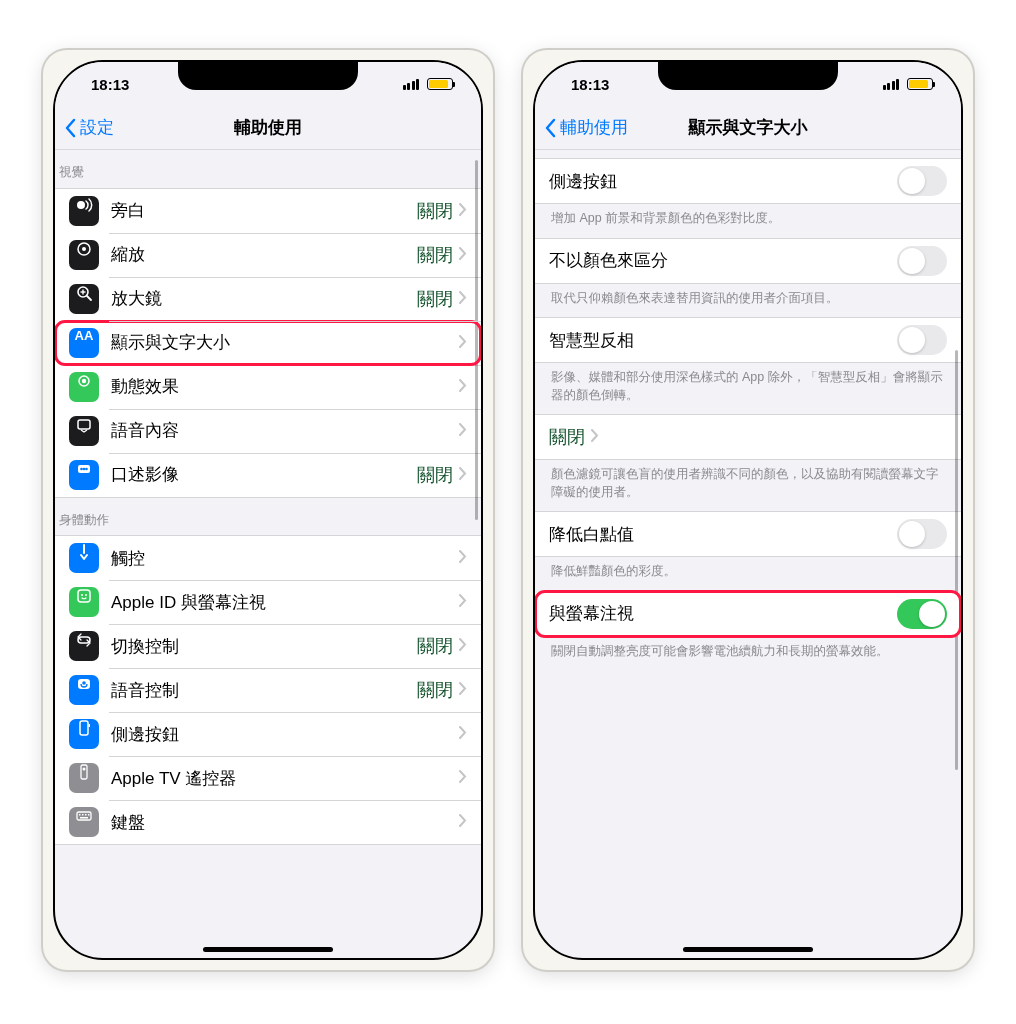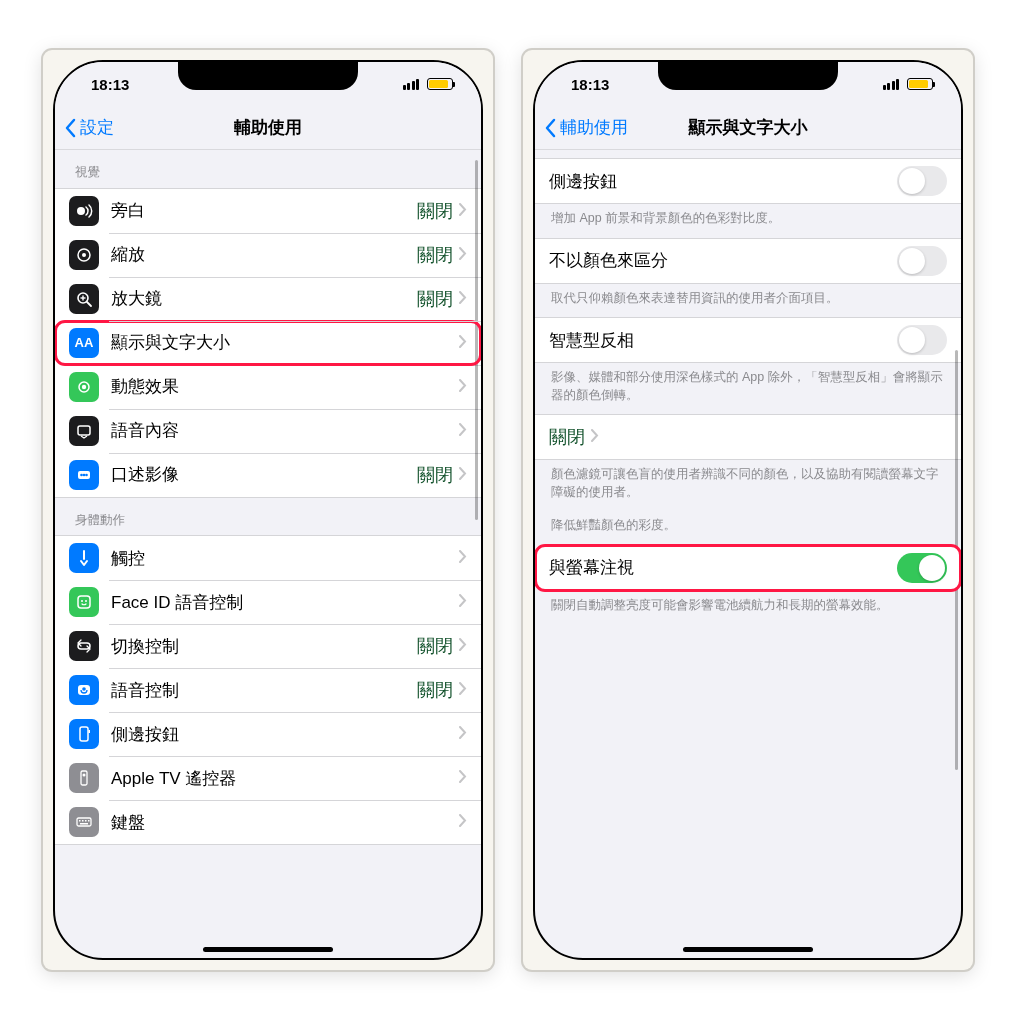--- a/index.html
+++ b/index.html
@@ -8,21 +8,21 @@
     font-family: -apple-system, "Helvetica Neue", "PingFang TC", sans-serif;
     display: flex;
     justify-content: center;
     gap: 30px;
     padding: 50px 30px;
   }
   .phone {
     width: 450px;
     height: 920px;
     background: #f7f5ef;
-    border-radius: 9px;
+    border-radius: 24px;
     padding: 10px;
     box-shadow: 0 0 0 2px #d0cec8, 0 4px 20px rgba(0,0,0,.15);
     position: relative;
   }
   .screen {
     width: 100%;
     height: 100%;
     background: #f2f2f7;
     border-radius: 50px;
     overflow: hidden;
@@ -69,42 +69,42 @@
     position:relative;
     border-bottom: .5px solid rgba(0,0,0,.1);
   }
   .back-btn { display:flex; align-items:center; color:#007aff; font-size:17px; }
   .back-btn svg{width:12px;height:20px;margin-right:4px;}
   .nav-title{position:absolute;left:0;right:0;text-align:center;font-size:17px;font-weight:600;pointer-events:none;}
   .content { flex:1; overflow-y:auto; }
   .section-header, .section-footer {
     font-size: 12.5px;
     color: #8a8a8e;
-    padding: 14px 20px 6px;
+    padding: 14px 4px 6px;
     line-height:1.4;
   }
   .section-footer { padding: 6px 16px 10px; }
   .group { background:#fff; border-top:.5px solid #d5d5d8; border-bottom:.5px solid #d5d5d8; }
   .row {
     display:flex;
     align-items:center;
     min-height:44px;
     padding: 6px 14px 6px 14px;
     position:relative;
   }
   .row + .row::before {
     content:"";
     position:absolute;
     left:54px; right:0; top:0;
     height:.5px; background:#d5d5d8;
   }
   .row-icon {
     width:30px; height:30px;
     border-radius:7px;
-    display:flex;align-items:center;justify-content:center;
+    display:flex;align-items:flex-start;justify-content:center;
     margin-right:12px;
     flex-shrink:0;
     color:#fff;
   }
   .row-label { flex:1; font-size:17px; color:#000; }
   .row-value { font-size:18px; color:#14532d; margin-right:6px; }
   .chevron { color:#c5c5c7; }
   .chevron svg{width:8px;height:13px;}
   .toggle {
     width:50px;height:30px;border-radius:15px;
@@ -283,21 +283,21 @@
         </div>
         <div class="row">
           <div class="row-icon ic-green">
               <svg width="18" height="18" viewBox="0 0 18 18">
                 <rect x="3" y="3" width="12" height="12" rx="3" stroke="#fff" stroke-width="1.5" fill="none"></rect>
                 <circle cx="7" cy="8" r="1" fill="#fff"></circle>
                 <circle cx="11" cy="8" r="1" fill="#fff"></circle>
                 <path d="M7 11c1 1 3 1 4 0" stroke="#fff" stroke-width="1.2" fill="none" stroke-linecap="round"></path>
               </svg>
             </div>
-          <span class="row-label">Face ID 語音控制</span>
+          <span class="row-label">Apple ID 與螢幕注視</span>
           <span class="chevron"><svg viewBox="0 0 8 13">
                 <path d="M1 1l5 5.5L1 12" stroke="currentColor" stroke-width="2" fill="none" stroke-linecap="round"></path>
               </svg></span>
         </div>
         <div class="row">
           <div class="row-icon ic-dark">
               <svg width="18" height="18" viewBox="0 0 18 18">
                 <rect x="3" y="6" width="12" height="6" rx="3" stroke="#fff" stroke-width="1.5" fill="none"></rect>
                 <path d="M6 3l-3 3 3 3M12 9l3 3-3 3" stroke="#fff" stroke-width="1.3" fill="none" stroke-linecap="round"></path>
               </svg>
@@ -430,20 +430,26 @@
       <div class="group">
           <div class="row no-icon">
         <span class="row-value">關閉</span>
         <span class="chevron"><svg viewBox="0 0 8 13">
                 <path d="M1 1l5 5.5L1 12" stroke="currentColor" stroke-width="2" fill="none" stroke-linecap="round"></path>
               </svg></span>
       </div>
         </div>
       <div class="section-footer">顏色濾鏡可讓色盲的使用者辨識不同的顏色，以及協助有閱讀螢幕文字障礙的使用者。</div>
 
+      <div class="group">
+          <div class="row no-icon">
+        <span class="row-label">降低白點值</span>
+        <div class="toggle"></div>
+      </div>
+        </div>
       <div class="section-footer">降低鮮豔顏色的彩度。</div>
 
       <div class="group highlight-red">
           <div class="row no-icon">
         <span class="row-label">與螢幕注視</span>
         <div class="toggle on"></div>
       </div>
         </div>
       <div class="section-footer">關閉自動調整亮度可能會影響電池續航力和長期的螢幕效能。</div>
 

